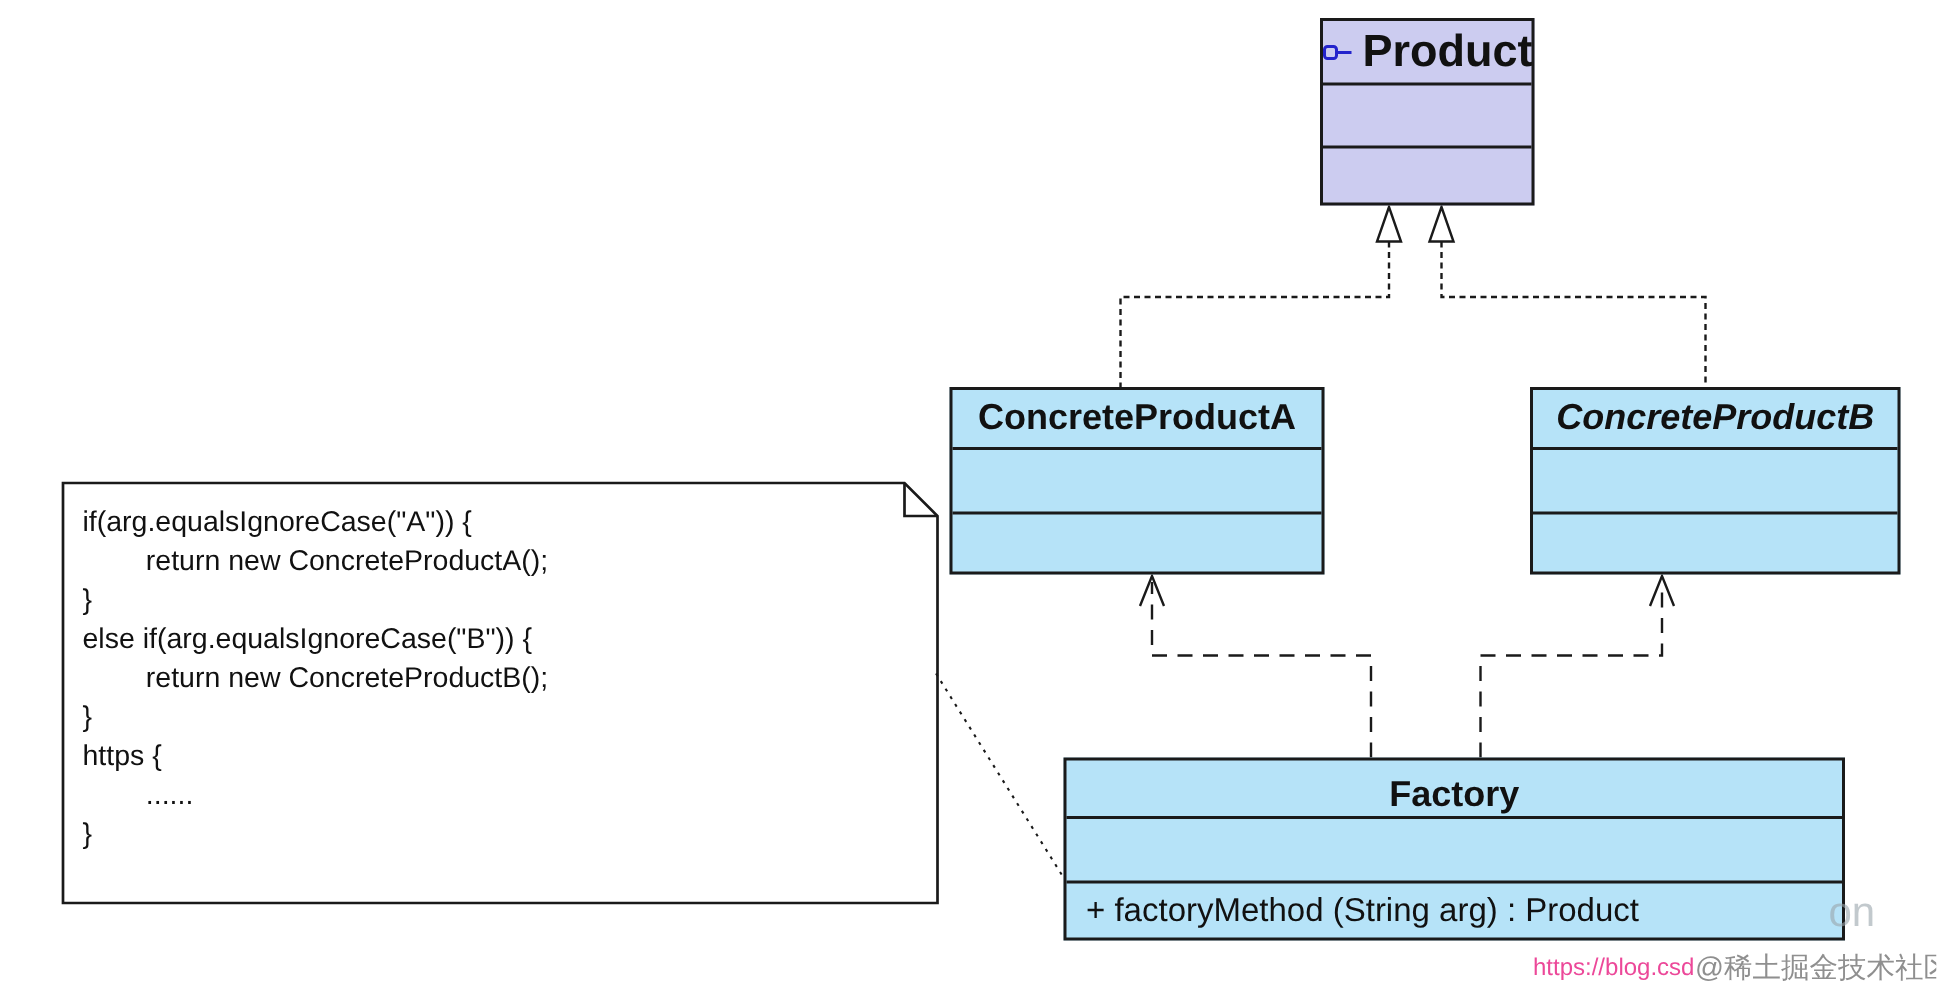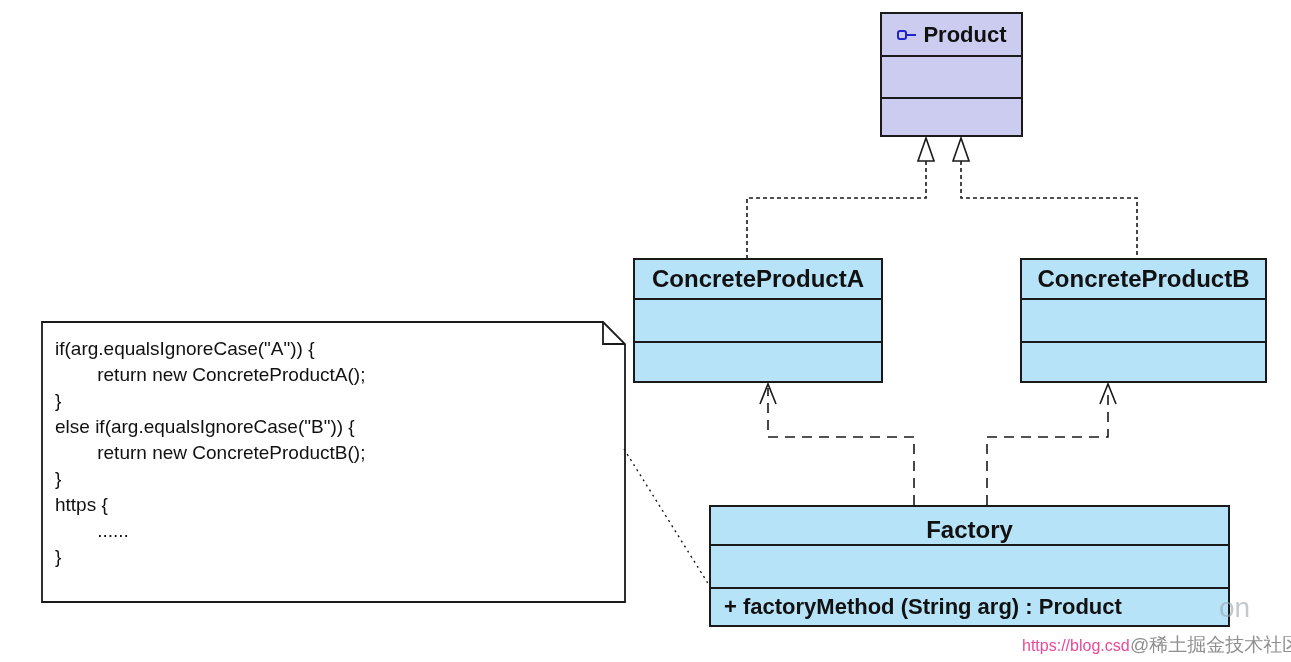--- a/index.html
+++ b/index.html
@@ -42,34 +42,34 @@
   .c-mid, .c-ops {
     box-sizing: border-box;
     border-top: 2px solid #1a1a1a;
   }
   .c-ops {
     display: flex;
     align-items: center;
     white-space: nowrap;
   }
   #class-product    { left: 880px;  top: 12px;  width: 143px; height: 125px; }
-  #class-product .c-title { height: 41px; font-size: 22px; gap: 4px; }
+  #class-product .c-title { height: 41px; font-size: 30px; gap: 4px; }
   #class-product .c-mid   { height: 42px; }
   #class-product .c-ops   { flex: 1; }
 
   #class-concrete-a { left: 633px;  top: 258px; width: 250px; height: 125px; }
-  #class-concrete-b { left: 1020px; top: 258px; width: 247px; height: 125px; }
+  #class-concrete-b { left: 1020px; top: 258px; width: 247px; height: 125px; font-style: italic; }
   #class-concrete-a .c-title, #class-concrete-b .c-title { height: 38px; font-size: 24px; }
   #class-concrete-a .c-mid,   #class-concrete-b .c-mid   { height: 43px; }
   #class-concrete-a .c-ops,   #class-concrete-b .c-ops   { flex: 1; }
 
   #class-factory    { left: 709px;  top: 505px; width: 521px; height: 122px; }
   #class-factory .c-title { height: 37px; font-size: 24px; align-items: flex-end; }
   #class-factory .c-mid   { height: 43px; }
-  #class-factory .c-ops   { flex: 1; font-size: 22px; font-weight: bold; padding-left: 13px; }
+  #class-factory .c-ops   { flex: 1; font-size: 22px; font-weight: normal; padding-left: 13px; }
 
   .key-icon { display: inline-flex; align-items: center; }
 
   
   .note-text {
     position: absolute;
     left: 55px;
     top: 336px;
     color: #111111;
     font-size: 19px;

